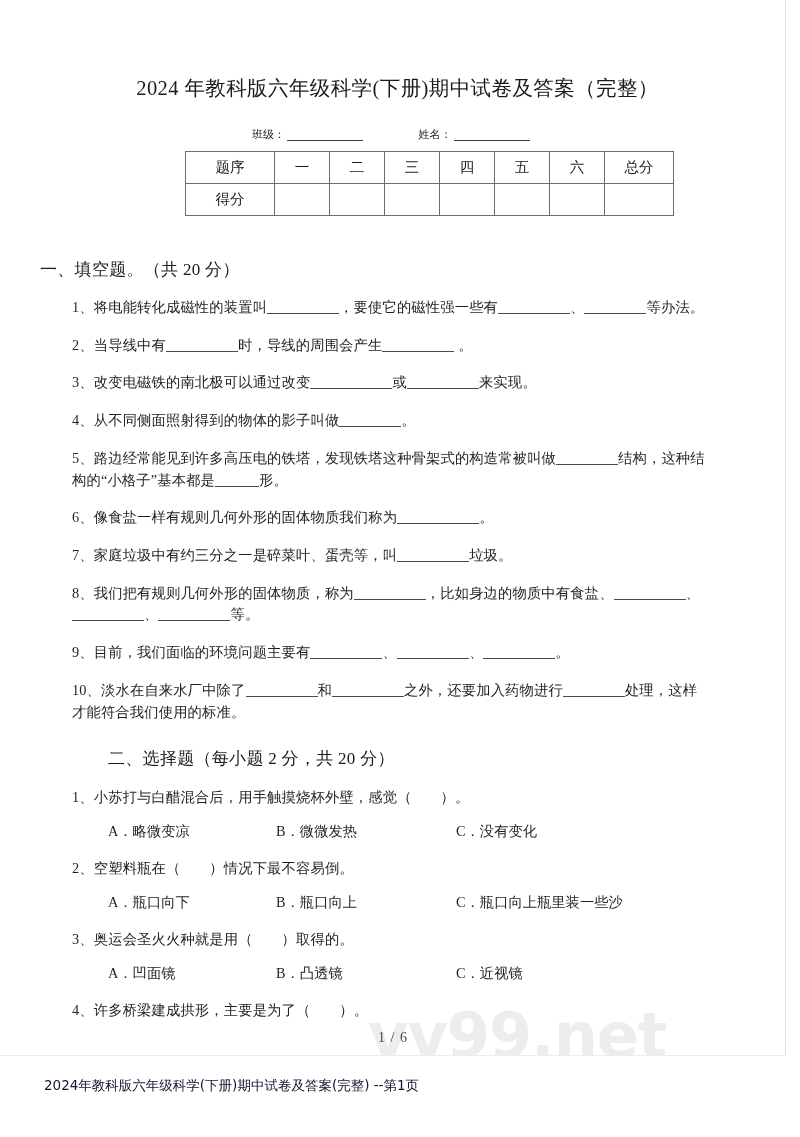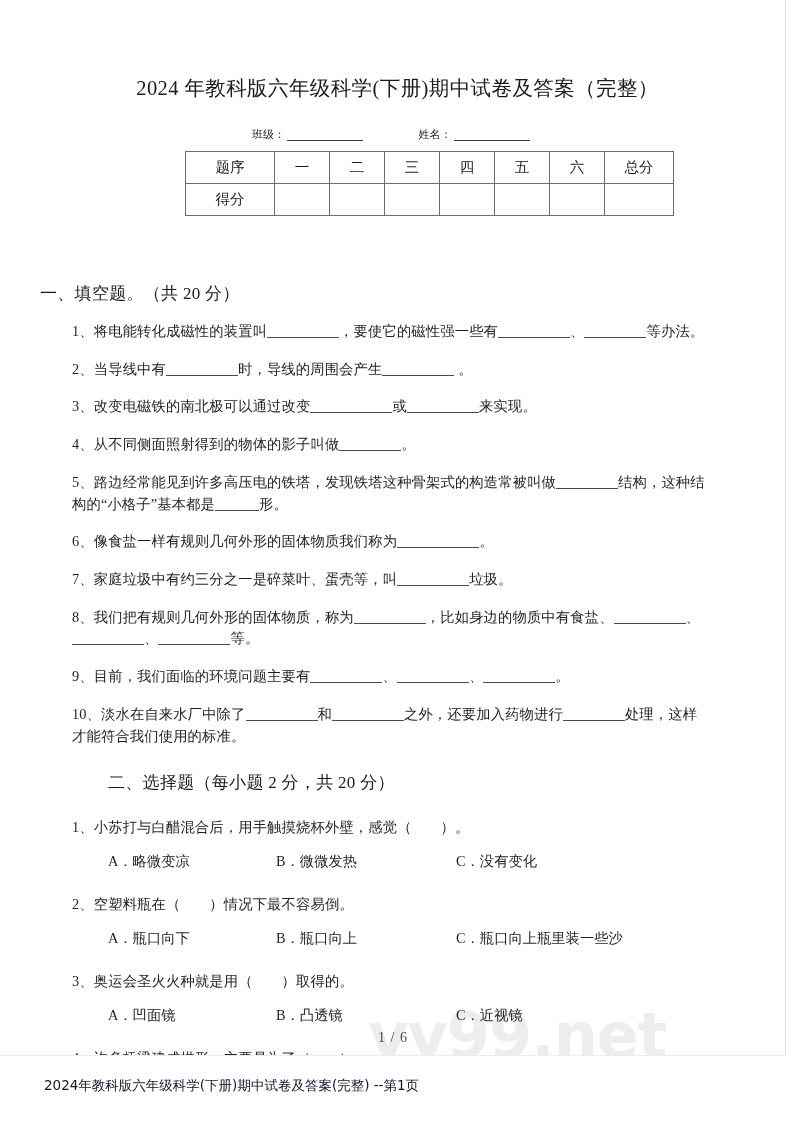--- a/index.html
+++ b/index.html
@@ -107,35 +107,35 @@
 
   
   .section-heading {
     font-size: 17px;
     color: #1b1b1b;
     margin: 0;
     padding-left: 108px;
     font-weight: normal;
     letter-spacing: 0.3px;
   }
-  #sec-fill-heading  { margin-top: 66px; padding-left: 40px; }
+  #sec-fill-heading  { margin-top: 42px; padding-left: 40px; }
   #sec-choice-heading{ margin-top: 24px; }
 
   
   .q {
     font-size: 14.3px;
     color: #1f1f1f;
     line-height: 1.52;
     margin: 0;
     padding-left: 72px;
     padding-right: 78px;
     letter-spacing: 0.15px;
   }
   #sec-fill-questions .q { margin-top: 16px; }
-  #sec-choice-questions .q { margin-top: 23px; }
+  #sec-choice-questions .q { margin-top: 17px; }
 
   .q .u {
     display: inline-block;
     border-bottom: 1px solid #4a4a4a;
     height: 12px;
     vertical-align: -2px;
   }
   .u.w2 { width: 62px; }
   .u.w3 { width: 72px; }
   .u.w4 { width: 82px; }

